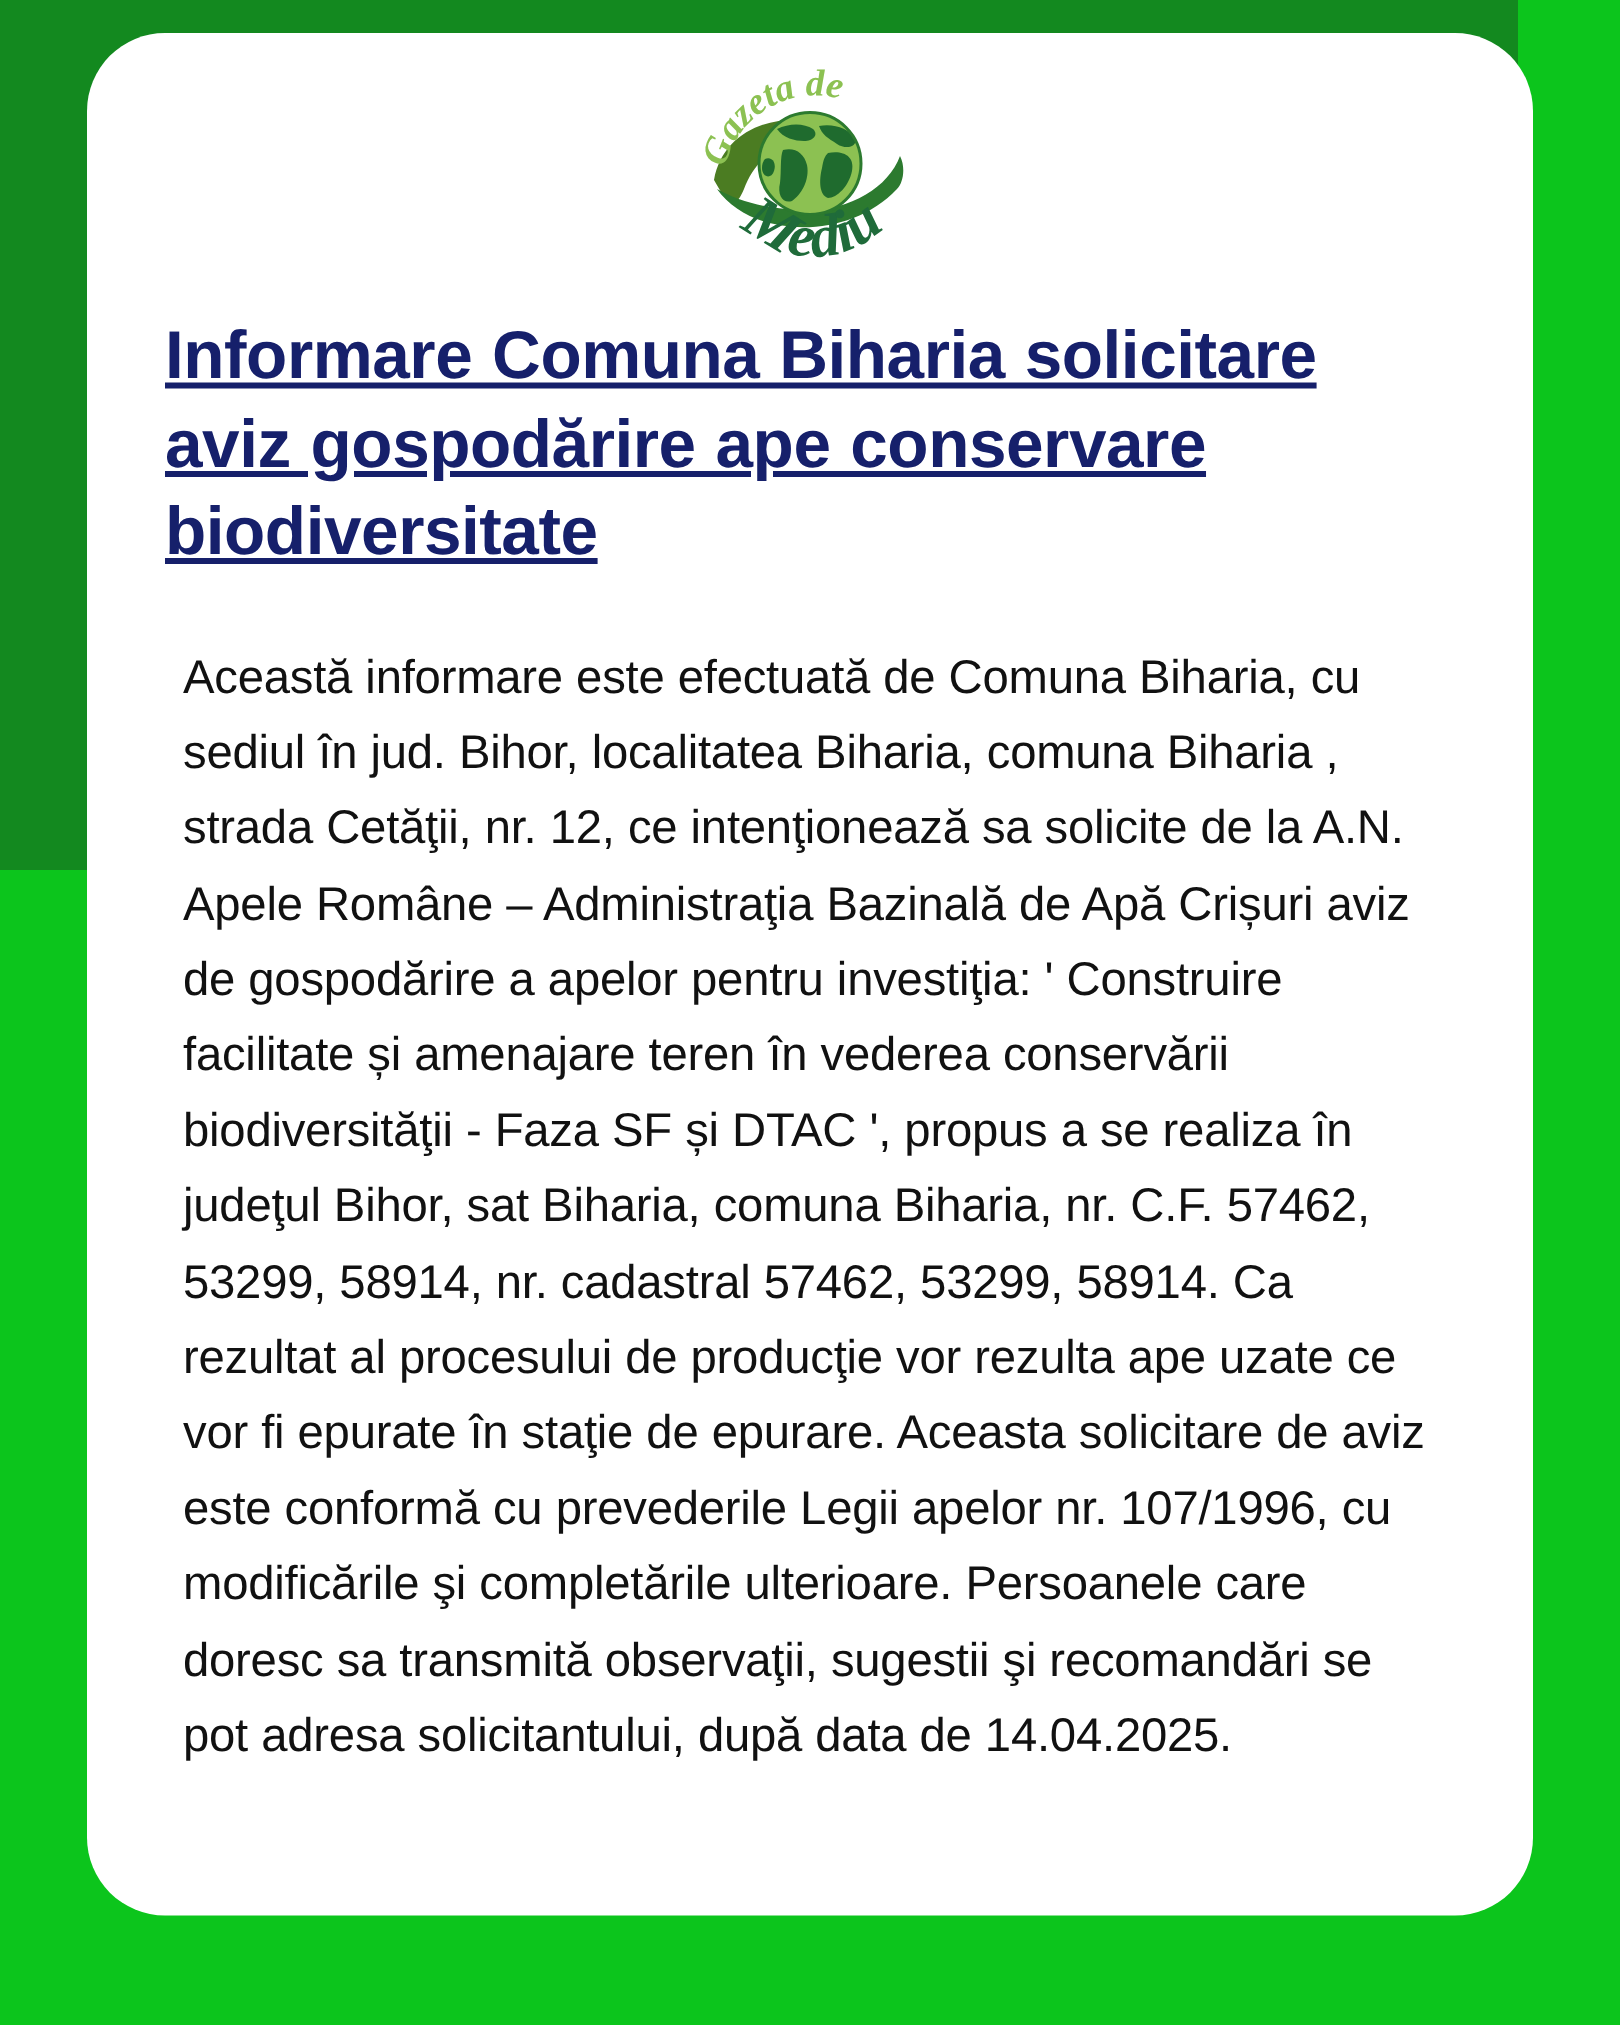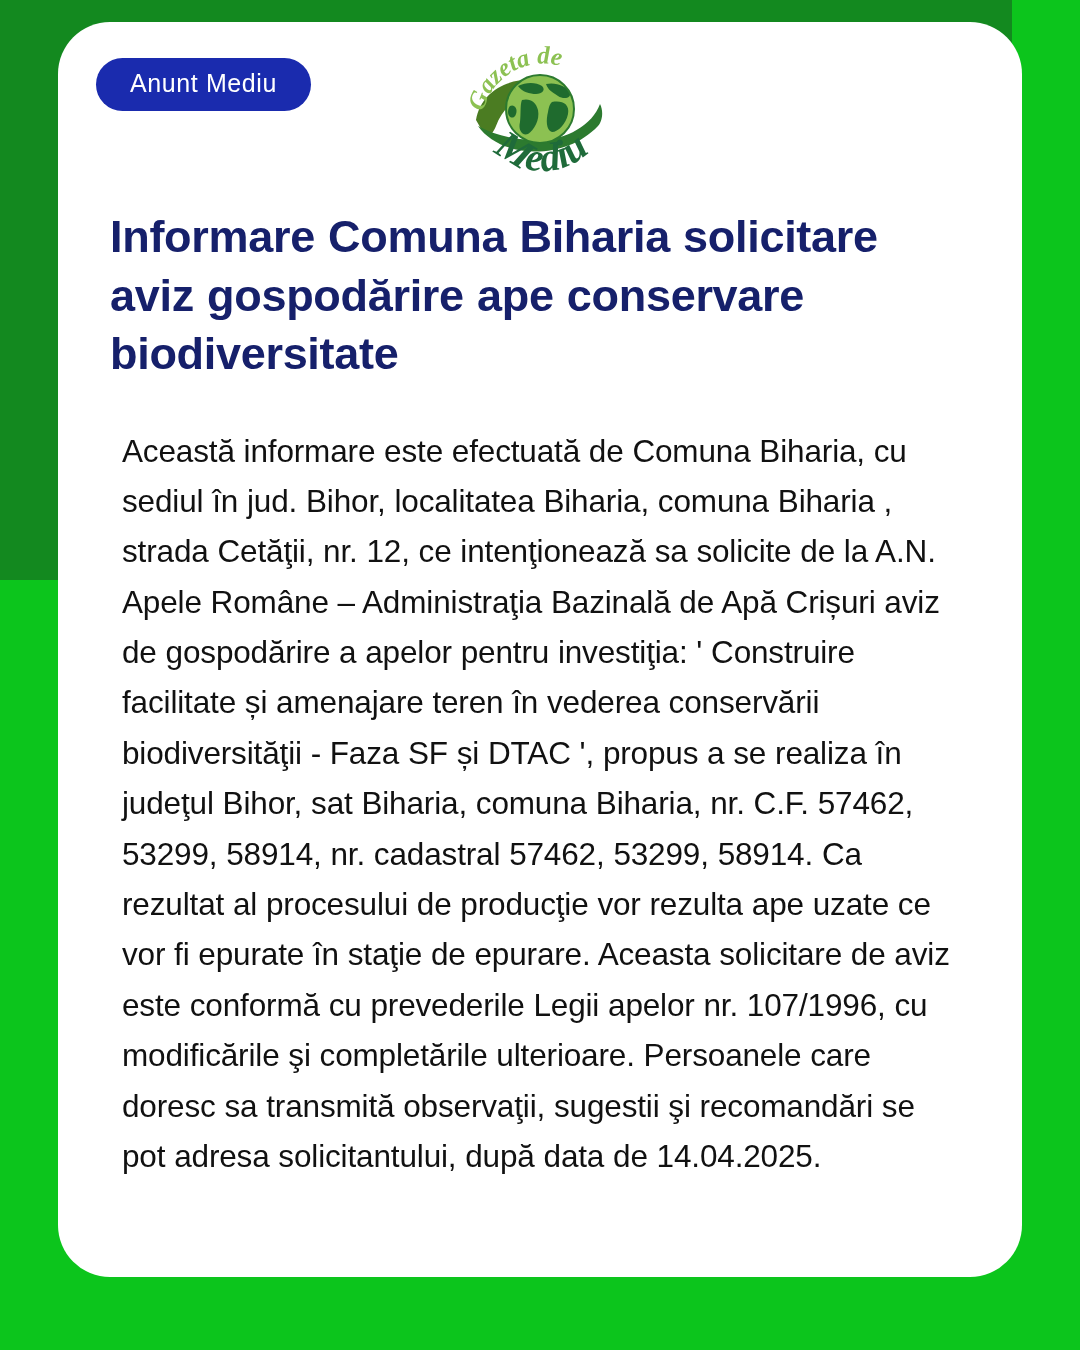--- a/index.html
+++ b/index.html
@@ -44,20 +44,21 @@
   }
   #title{
     margin:0;
     padding:36px 52px 0 52px;
     color:#16206b;
     font-size:45px;
     font-weight:bold;
     line-height:1.30;
     letter-spacing:-0.3px;
     word-spacing:1px;
+    text-decoration:underline;
   }
   #body-text{
     margin:12px;
     padding:30px 50px 0 52px;
     color:#111111;
     font-size:31.5px;
     font-weight:400;
     line-height:1.60;
     letter-spacing:-0.15px;
     word-spacing:0.2px;
@@ -65,21 +66,20 @@
 </style>
 </head>
 <body>
 
 <div id="bg-dark-block"></div>
 
 <div id="card">
 
   <div id="card-header">
 
-    <div id="badge">Anunt Mediu</div>
 
     <div id="logo">
       <svg viewBox="0 0 160 150" width="160" height="150" xmlns="http://www.w3.org/2000/svg">
         <defs>
           <path id="arcTop" d="M 22,84 A 62,62 0 0 1 138,62" fill="none"></path>
           <path id="arcBot" d="M 18,84 A 66,66 0 0 0 142,100" fill="none"></path>
         </defs>
 
         <path d="M 16,86 C 22,52 58,40 90,48 C 66,54 44,70 36,92 C 30,106 26,104 16,86 Z" fill="#4b7c22"></path>
         <path d="M 18,92 C 40,124 104,128 138,92 C 142,88 144,78 140,70

